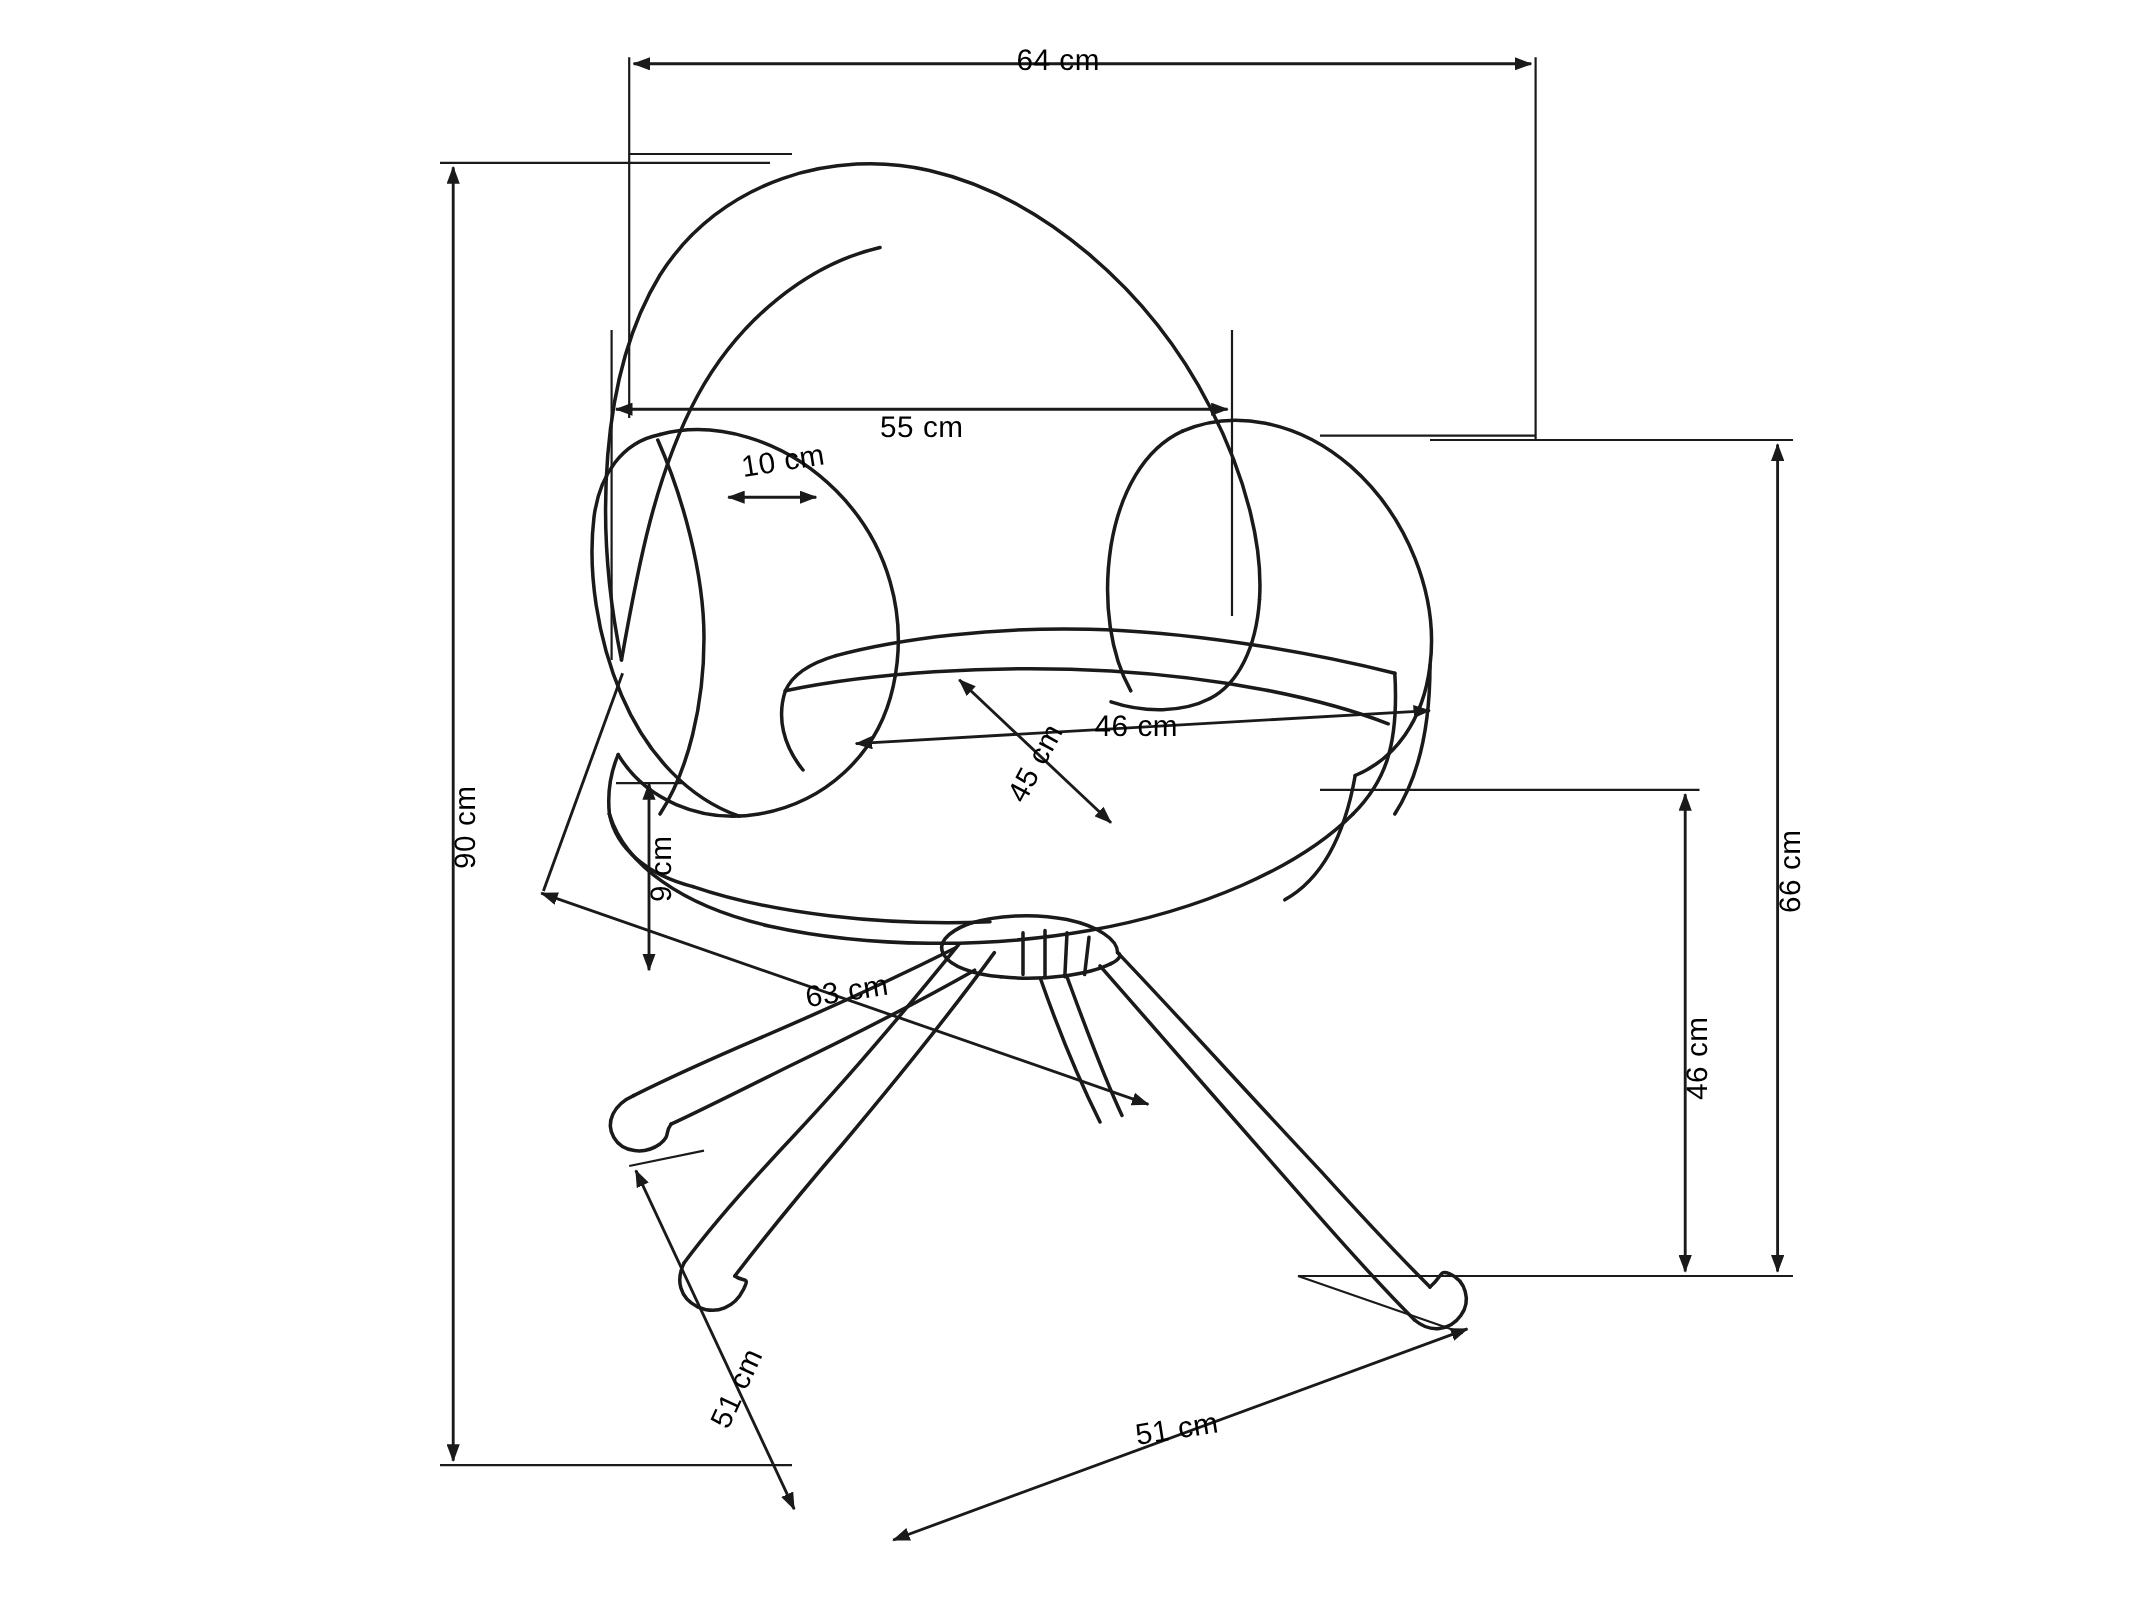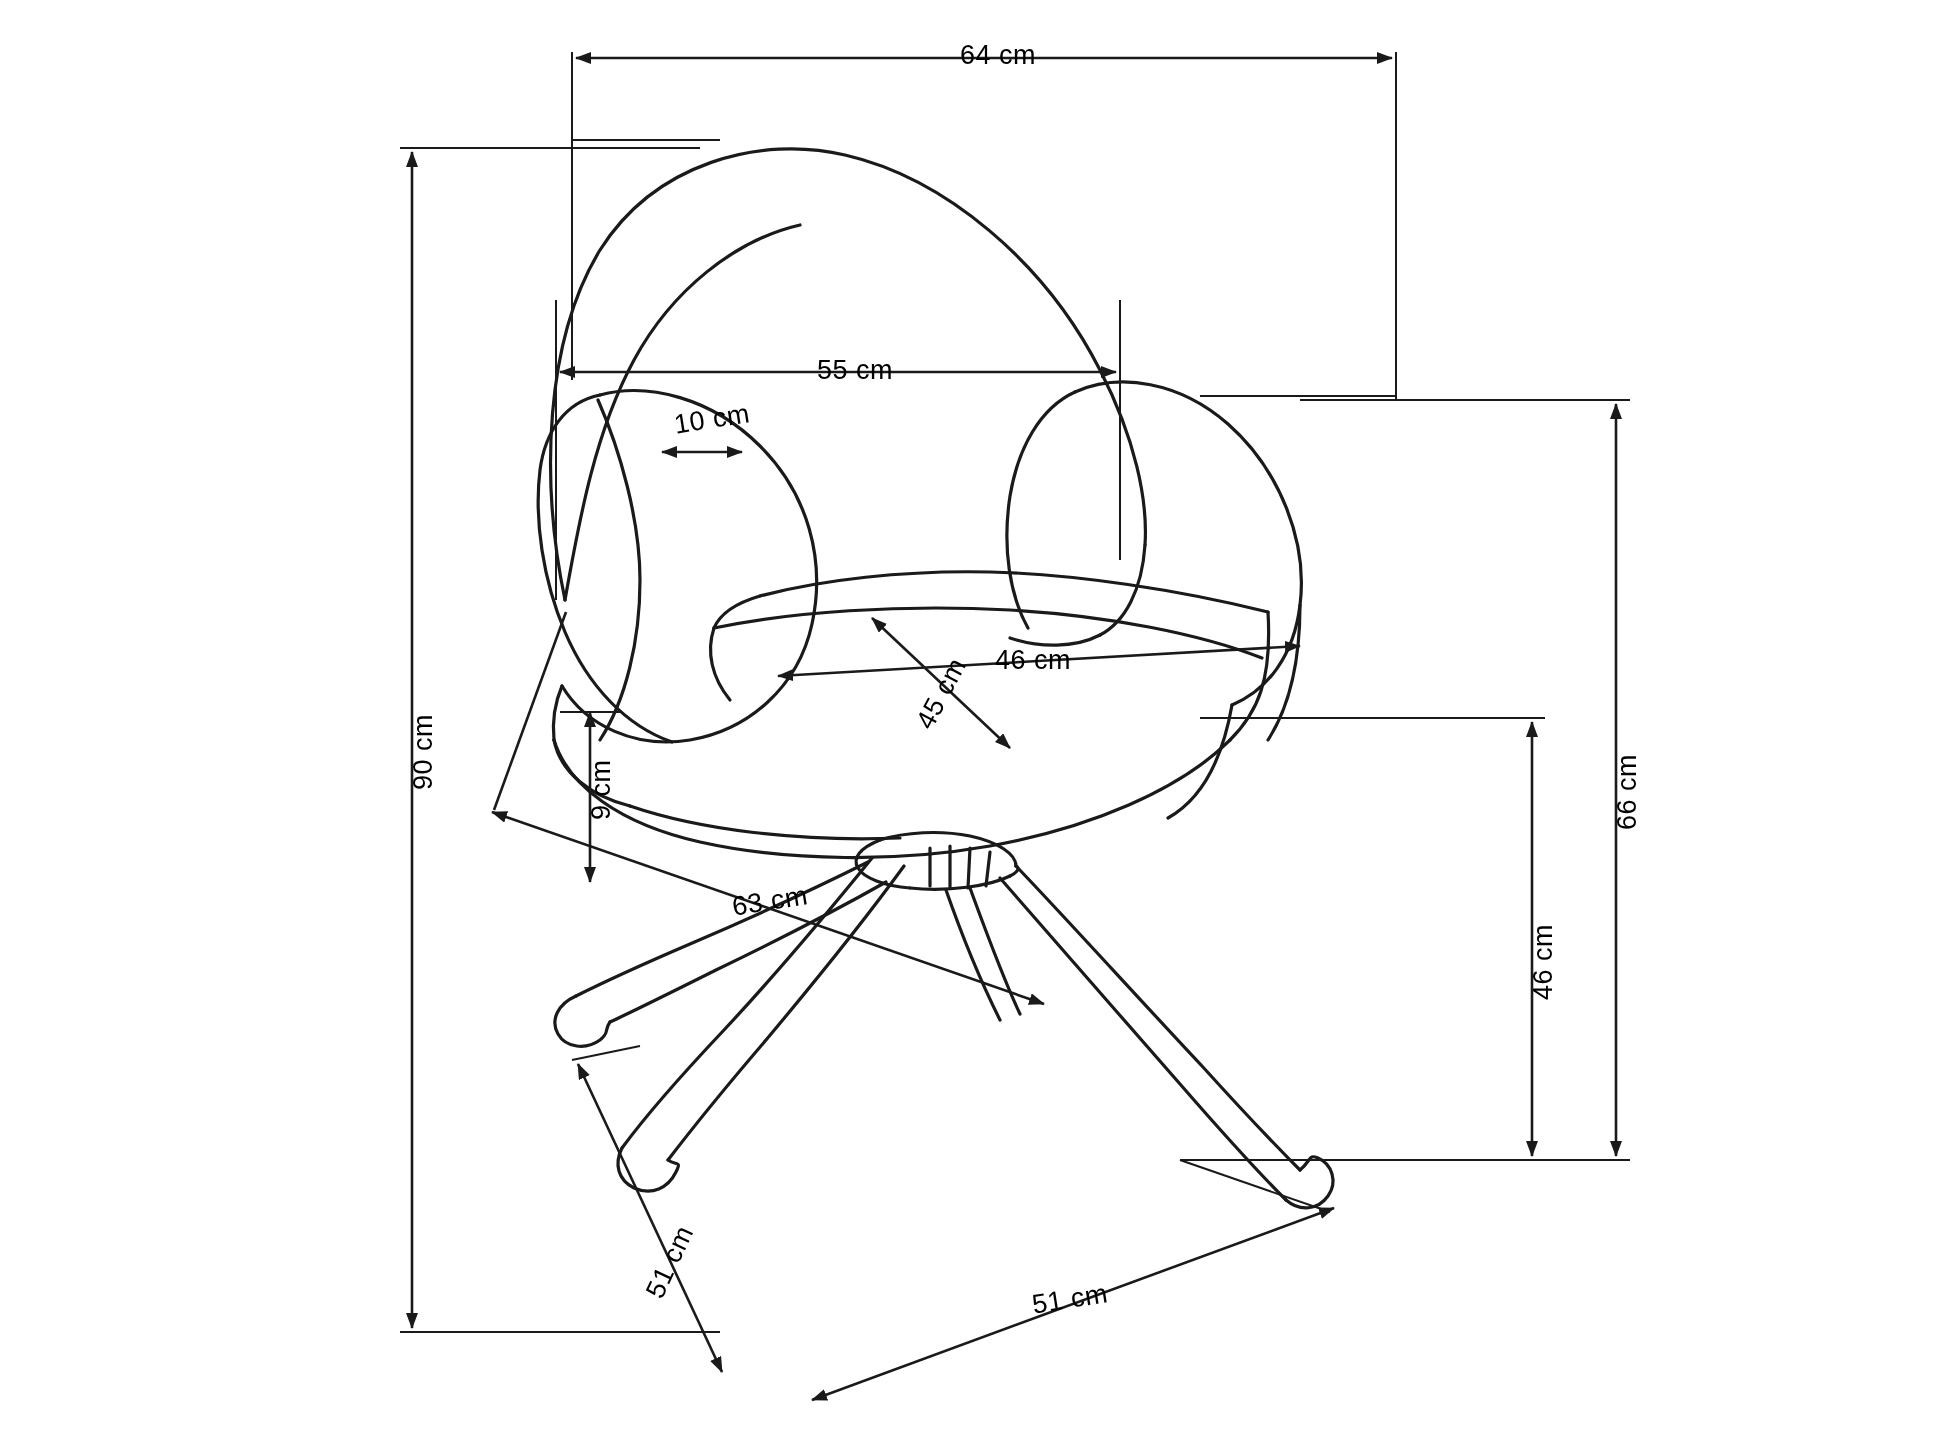--- a/index.html
+++ b/index.html
@@ -166,23 +166,23 @@
       <line x1="492" y1="812" x2="1044" y2="1004" marker-start="url(#arrow-start)" marker-end="url(#arrow-end)"></line>
 
       <line x1="578" y1="1064" x2="722" y2="1372" marker-start="url(#arrow-start)" marker-end="url(#arrow-end)"></line>
 
       <line x1="812" y1="1400" x2="1334" y2="1208" marker-start="url(#arrow-start)" marker-end="url(#arrow-end)"></line>
 
       <line x1="566" y1="612" x2="494" y2="810"></line>
     </g>
   </svg>
 
-  <div class="dim-label" style="left: 960px; top: 40px;">64 cm</div>
-
-  <div class="dim-label" style="left: 800px; top: 355px; margin-left: 17px;">55 cm</div>
+  <div class="dim-label" style="left: 924px; top: 40px;">64 cm</div>
+
+  <div class="dim-label" style="left: 800px; top: 373px;">55 cm</div>
 
   <div class="dim-label rot-slight" style="left: 672px; top: 410px;">10 cm</div>
 
   <div class="dim-label" style="left: 995px; top: 645px;">46 cm</div>
 
   <div class="dim-label rot-tilt" style="left: 910px; top: 720px;">45 cm</div>
 
   <div class="dim-label rot90" style="left: 408px; top: 790px;">90 cm</div>
 
   <div class="dim-label rot90" style="left: 1612px; top: 830px;">66 cm</div>

